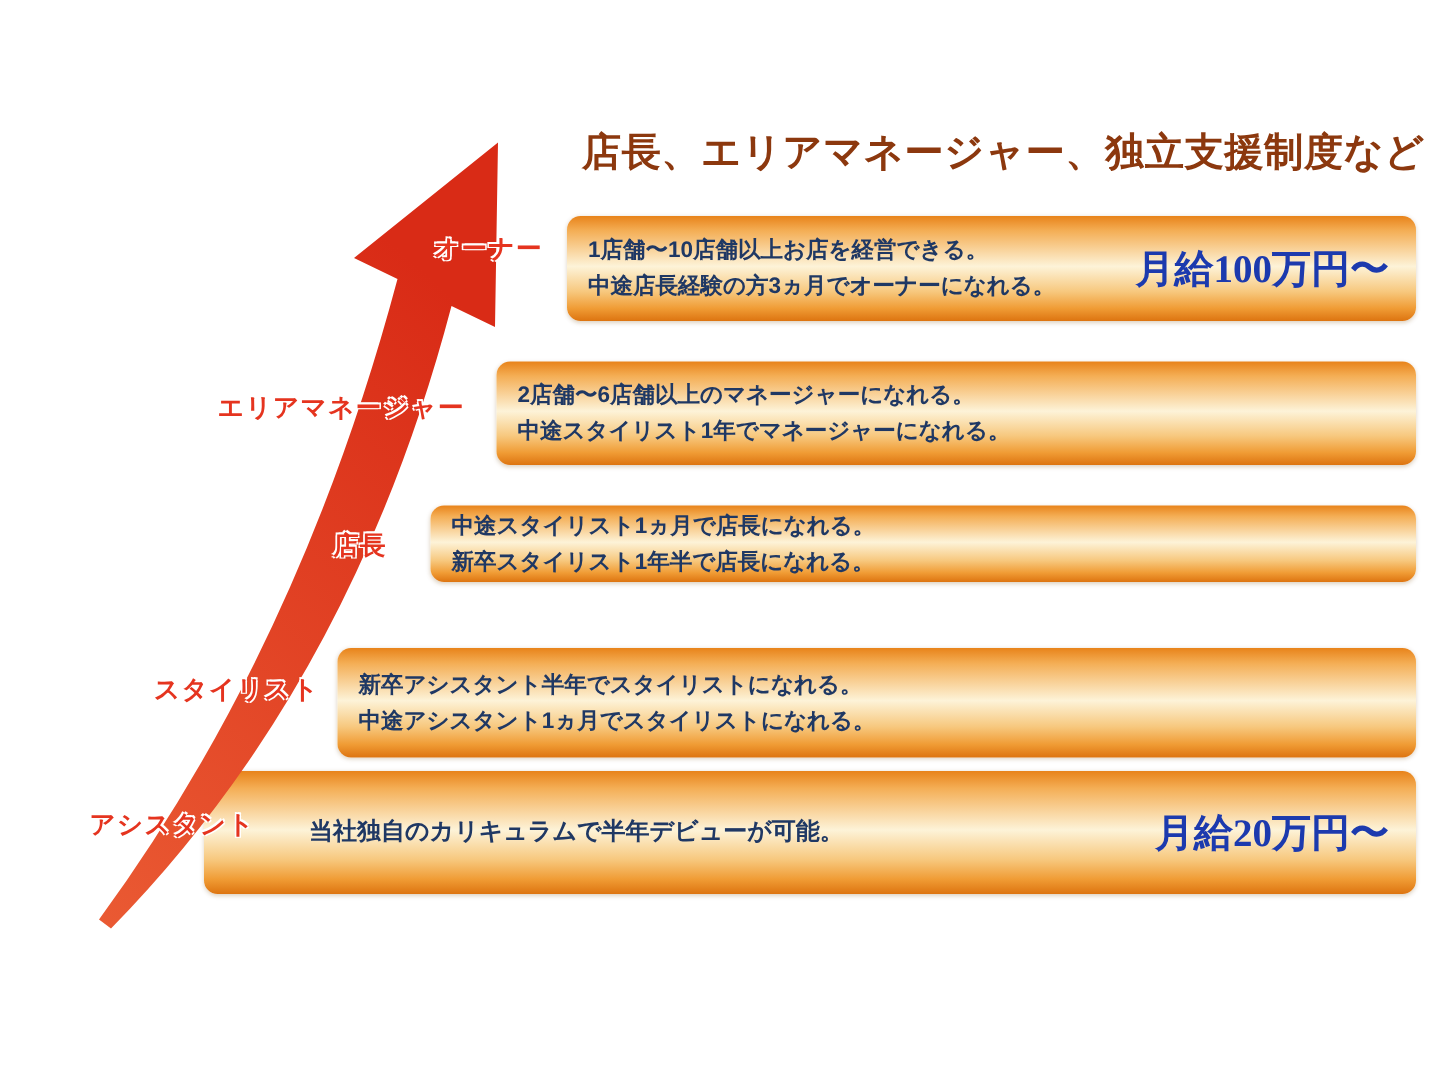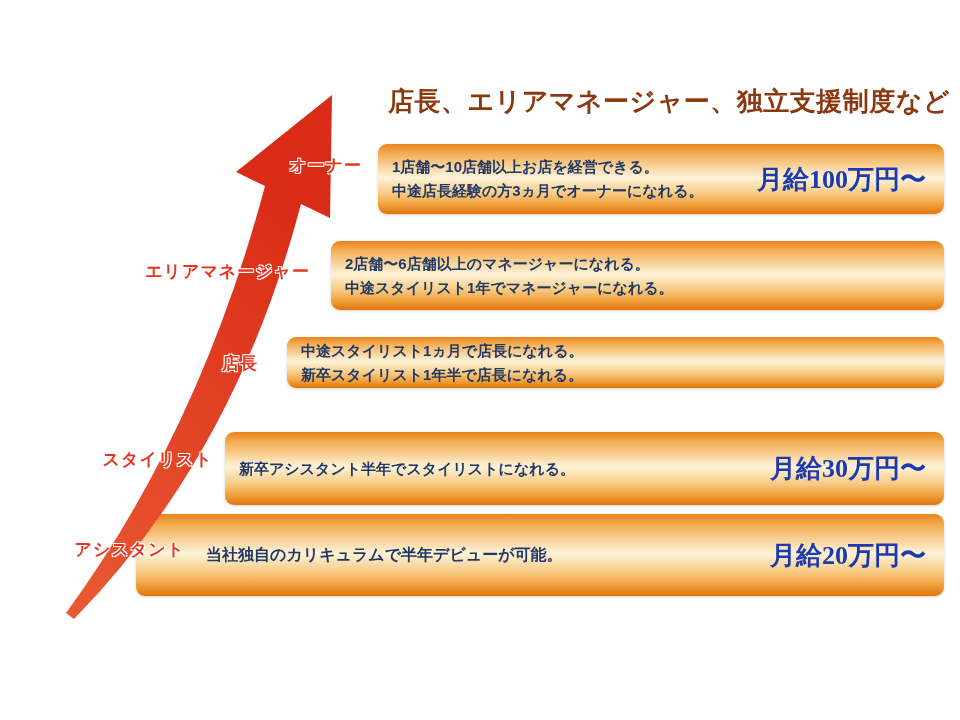--- a/index.html
+++ b/index.html
@@ -82,21 +82,21 @@
     color: var(--role, #e5341f);
     text-align: right;
     letter-spacing: 1px;
     white-space: nowrap;
     text-shadow: 1px 1px 0 #fff, -1px 1px 0 #fff, 1px -1px 0 #fff, -1px -1px 0 #fff;
   }
   .r0 { top: 154px; left: 150px; width: 212px; }
   .r1 { top: 260px; left: 55px;  width: 255px; }
   .r2 { top: 352px; left: 110px; width: 148px; }
   .r3 { top: 448px; left: 30px;  width: 172px; margin-left: 11px; }
-  .r4 { top: 538px; left: 20px;   width: 165px; }
+  .r4 { top: 538px; left: 5px;   width: 165px; }
 </style>
 </head>
 <body>
 
 <div class="stage">
 
   <svg class="arrow" viewBox="0 0 960 720" aria-hidden="true">
     <defs>
       <linearGradient id="ag" x1="0" y1="1" x2="0.45" y2="0">
         <stop offset="0" style="stop-color: var(--arrow-light, #ea5a33)"></stop>
@@ -132,22 +132,22 @@
   <div class="bar b2">
     <div class="desc">
       <div>中途スタイリスト1ヵ月で店長になれる。</div>
       <div>新卒スタイリスト1年半で店長になれる。</div>
     </div>
   </div>
 
   <div class="bar b3">
     <div class="desc">
       <div>新卒アシスタント半年でスタイリストになれる。</div>
+      <div>中途アシスタント1ヵ月でスタイリストになれる。</div>
     </div>
-    <div class="salary">月給30万円〜</div>
   </div>
 
   <div class="bar b4">
     <div class="desc">
       <div>当社独自のカリキュラムで半年デビューが可能。</div>
     </div>
     <div class="salary">月給20万円〜</div>
   </div>
 
 </div>

